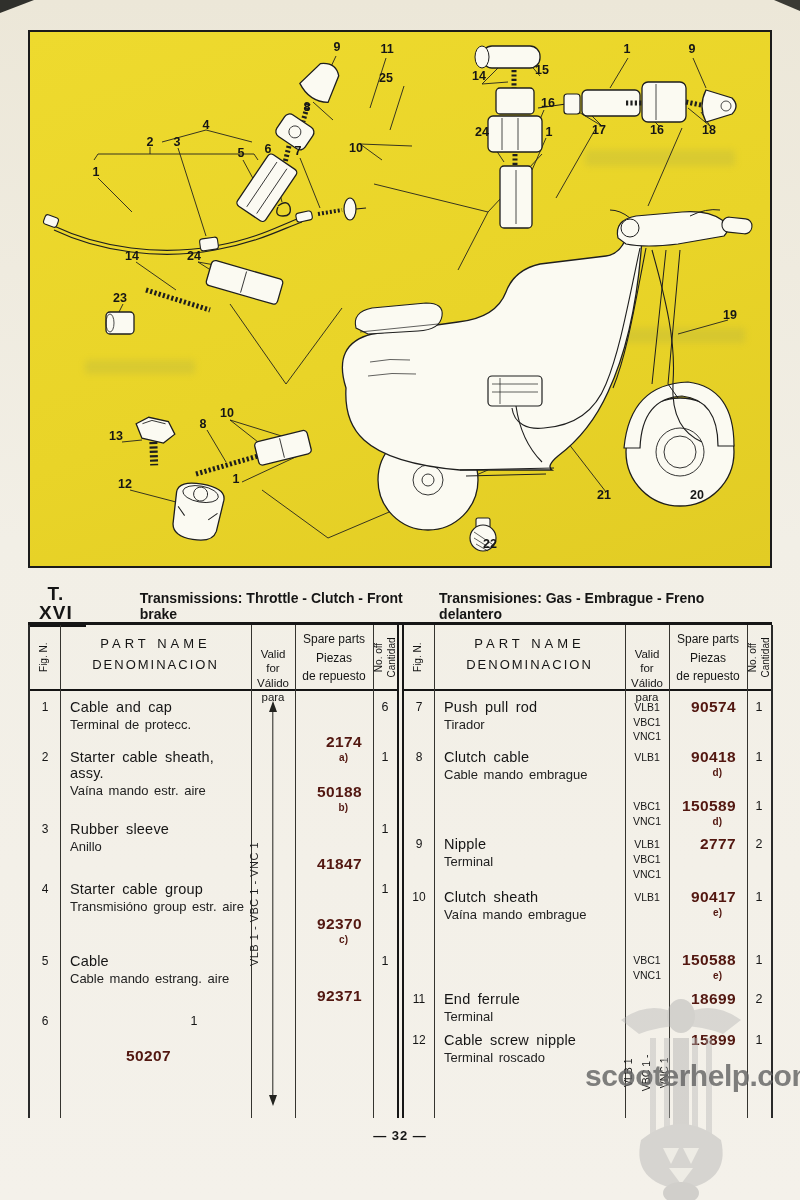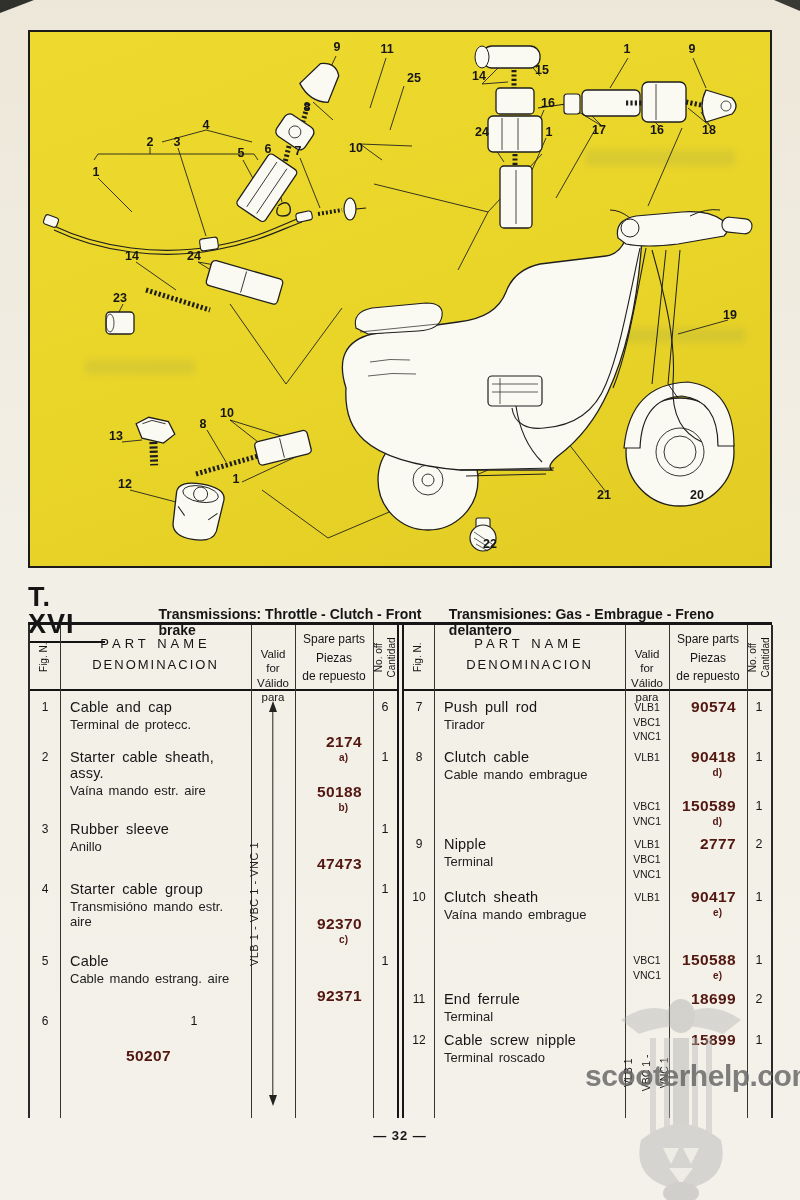--- a/index.html
+++ b/index.html
@@ -12,21 +12,21 @@
 
   
   .diagram{position:absolute;left:28px;top:30px;width:744px;height:538px;box-sizing:border-box;
            border:2.5px solid #1b1b1b;background:linear-gradient(160deg,#eeda2e 0%,#e9d428 55%,#e2cc24 100%);}
   .diagram svg{position:absolute;left:0;top:0;}
   .bleed{position:absolute;background:rgba(150,160,80,.20);filter:blur(3px);border-radius:3px;}
   .callout{position:absolute;transform:translate(-50%,-50%);font-size:12.5px;font-weight:bold;color:#161616;line-height:1;}
 
   
   .titlebar{position:absolute;left:28px;top:584px;width:744px;display:flex;align-items:flex-end;}
-  .plate{font-size:27px;font-weight:bold;letter-spacing:1px;border-bottom:2.5px solid #141414;padding:0 2px 3px 0;line-height:1;}
+  .plate{font-size:19px;font-weight:bold;letter-spacing:1px;border-bottom:2.5px solid #141414;padding:0 2px 3px 0;line-height:1;text-align:center;}
   .head-en{margin-left:54px;font-size:14px;font-weight:bold;padding-bottom:5px;}
   .head-es{margin-left:auto;margin-right:6px;font-size:14px;font-weight:bold;padding-bottom:5px;}
 
   
   .ptable-wrap{position:absolute;left:28px;top:622px;width:744px;height:496px;display:flex;
                border-top:3px solid #161616;box-sizing:border-box;}
   .ptable{position:relative;flex:1 1 0;height:100%;}
   .ptable.lt{border-left:2px solid #2a2a2a;}
   .ptable.rt{border-right:2px solid #2a2a2a;}
   .divider{flex:0 0 7px;border-left:2px solid #161616;border-right:2px solid #161616;box-sizing:border-box;}
@@ -238,21 +238,21 @@
       </g>
       <g transform="translate(442,486)">
         <rect x="4" y="0" width="14" height="10" rx="2" fill="#fbfaf2" stroke="#1e1e1e" stroke-width="1.1"></rect>
         <circle cx="11" cy="20" r="13" fill="#fbfaf2" stroke="#1e1e1e" stroke-width="1.2"></circle>
         <path d="M2,14 L20,26 M2,20 L18,30 M4,26 L16,33" fill="none" stroke="#1e1e1e" stroke-width="0.7"></path>
       </g>
     </svg>
     <div id="callouts">
         <span class="callout" style="left: 307px; top: 15px;">9</span>
         <span class="callout" style="left: 357px; top: 17px;">11</span>
-        <span class="callout" style="left: 384px; top: 46px;">25</span>
+        <span class="callout" style="left: 356px; top: 46px;">25</span>
         <span class="callout" style="left: 277px; top: 75px;">8</span>
         <span class="callout" style="left: 326px; top: 116px;">10</span>
         <span class="callout" style="left: 449px; top: 44px;">14</span>
         <span class="callout" style="left: 512px; top: 38px;">15</span>
         <span class="callout" style="left: 518px; top: 71px;">16</span>
         <span class="callout" style="left: 452px; top: 100px;">24</span>
         <span class="callout" style="left: 519px; top: 100px;">1</span>
         <span class="callout" style="left: 597px; top: 17px;">1</span>
         <span class="callout" style="left: 662px; top: 17px;">9</span>
         <span class="callout" style="left: 569px; top: 98px;">17</span>
@@ -341,29 +341,29 @@
         <div class="c-qty">1</div>
       </div>
       <div class="trow">
         <div class="c-fig">3</div>
         <div class="c-name">
             <div class="en">Rubber sleeve</div>
           <div class="es">Anillo</div>
           </div>
         <div class="c-valid"></div>
         <div class="c-part">
-            <span class="pn">47473</span>
+            <span class="pn">41847</span>
           </div>
         <div class="c-qty">1</div>
       </div>
       <div class="trow">
         <div class="c-fig">4</div>
         <div class="c-name">
             <div class="en">Starter cable group</div>
-          <div class="es">Transmisióno mando estr. aire</div>
+          <div class="es">Transmisióno group estr. aire</div>
           </div>
         <div class="c-valid"></div>
         <div class="c-part">
             <span class="pn">92370</span>
           <span class="pnote">c)</span>
           </div>
         <div class="c-qty">1</div>
       </div>
       <div class="trow">
         <div class="c-fig">5</div>

